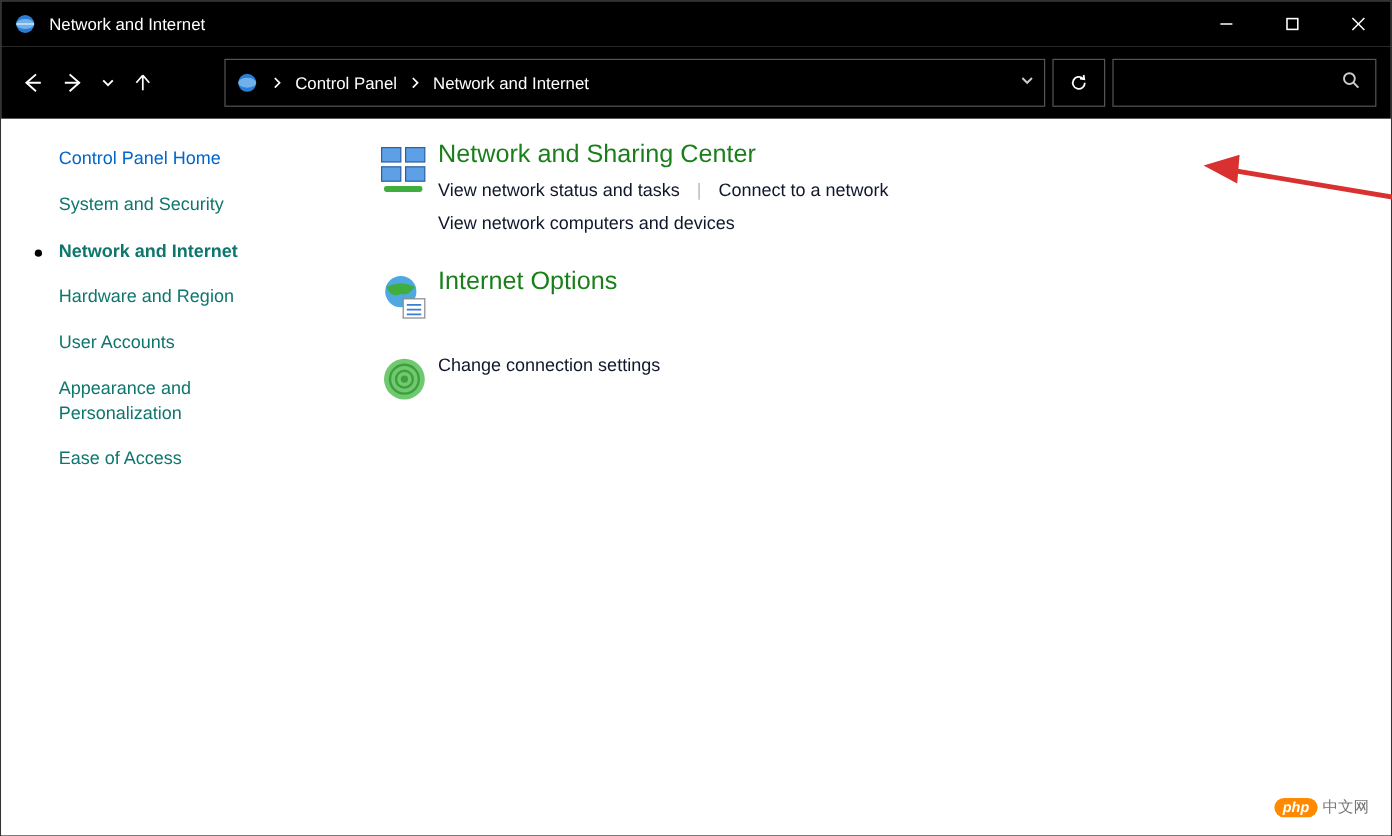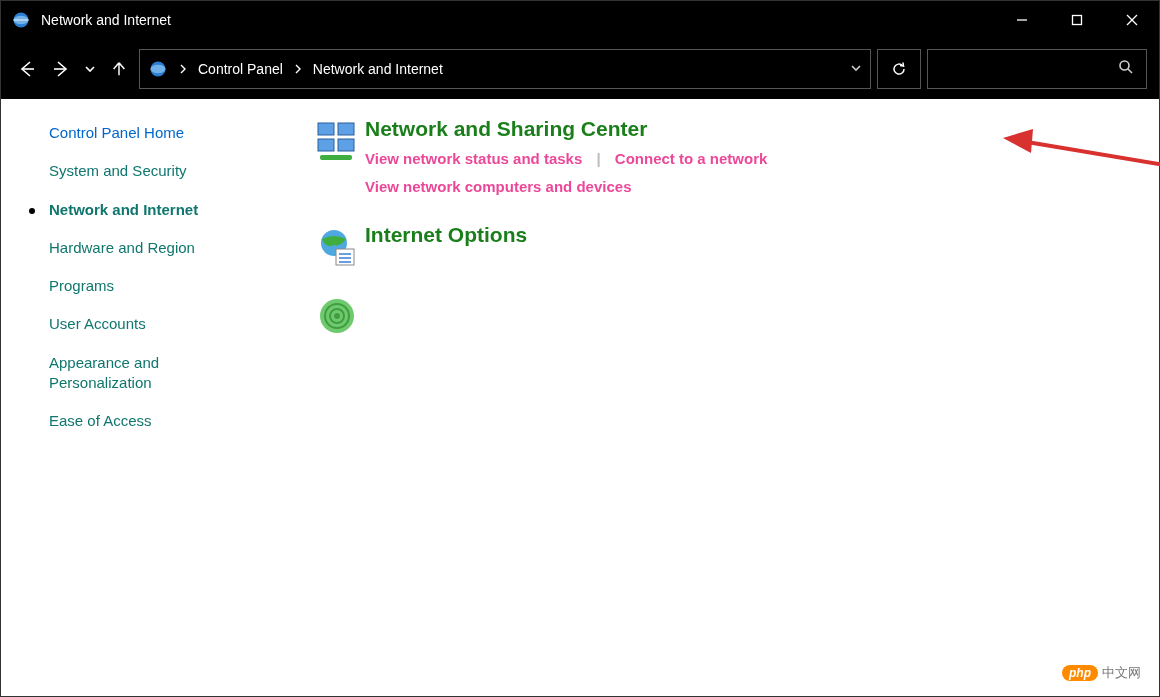--- a/index.html
+++ b/index.html
@@ -9,21 +9,21 @@
   
   .titlebar { height: 38px; background: #000; display: flex; align-items: center; padding-left: 10px; color: #fff; }
   .titlebar .title-icon { width: 20px; height: 20px; margin-right: 10px; }
   .titlebar .title-text { font-size: 14px; flex: 0 0 auto; }
   .titlebar .spacer { flex: 1 1 auto; }
   .titlebar .winbtn { width: 55px; height: 38px; display: flex; align-items: center; justify-content: center; color: #fff; }
 
   
   .navbar { height: 60px; background: #000; display: flex; align-items: center; padding: 0 12px; gap: 6px; }
   .navbar .nav-btn { width: 28px; height: 40px; display: flex; align-items: center; justify-content: center; color: #fff; }
-  .addr { flex: 1 1 auto; height: 40px; background: #000; border: 1px solid #555; display: flex; align-items: center; padding: 0 8px; gap: 10px; color: #fff; }
+  .addr { flex: 1 1 auto; height: 40px; background: #000; border: 1px solid #555; display: flex; align-items: center; padding: 0 8px; gap: 10px; color: #fff; margin-left: 48px; }
   .addr .addr-icon { width: 20px; height: 20px; flex: 0 0 auto; }
   .addr .crumb { font-size: 14px; color: #fff; }
   .addr .chev { width: 10px; display:flex; align-items:center; justify-content:center; }
   .addr .addr-spacer { flex: 1 1 auto; }
   .refresh { width: 44px; height: 40px; border: 1px solid #555; display: flex; align-items: center; justify-content: center; color:#fff; }
   .search { width: 220px; height: 40px; border: 1px solid #555; display: flex; align-items: center; justify-content: flex-end; padding: 0 12px; color:#aaa; }
 
   
   .body { flex: 1 1 auto; background: #fff; display: flex; position: relative; }
 
@@ -31,24 +31,24 @@
   .sidebar { width: 300px; padding: 24px 20px 20px 48px; }
   .sidebar .side-link { font-size: 15px; color: #0f766e; margin-bottom: 18px; line-height: 1.35; cursor: pointer; position: relative; }
   .sidebar .side-link.home { color: #0066cc; }
   .sidebar .side-link.active { font-weight: 700; }
   .sidebar .side-link.active::before { content: ""; position: absolute; left: -20px; top: 8px; width: 6px; height: 6px; background: #000; border-radius: 50%; }
 
   
   .main { flex: 1 1 auto; padding: 18px 30px 20px 8px; position: relative; }
   .section { display: flex; margin-bottom: 22px; }
   .sec-icon { width: 56px; flex: 0 0 56px; display:flex; justify-content:center; padding-top:4px; }
-  .sec-body { flex: 1 1 auto; font-weight: bold; }
+  .sec-body { flex: 1 1 auto; }
   .sec-title { font-size: 21px; color: #1a7f1a; margin-bottom: 4px; cursor:pointer; }
   .sec-links { font-size: 15px; color: #0066cc; line-height: 1.85; }
-  .sec-links .lk { color: #ec4899; cursor: pointer; }
+  .sec-links .lk { color: #0f172a; cursor: pointer; }
   .sec-links .sep { color: #bbb; margin: 0 10px; }
 
   
   .arrow-overlay { position:absolute; left: 700px; top: 12px; pointer-events:none; }
 
   
   .watermark { position:absolute; right: 18px; bottom: 14px; display:flex; align-items:center; gap:4px; font-size:13px; color:#777; }
   .watermark .badge { background:#ff8a00; color:#fff; font-weight:700; font-style:italic; padding:1px 7px; border-radius:10px; font-size:12px;margin-left:48px;}
 </style>
 </head>
@@ -150,21 +150,20 @@
     </div>
   </div>
 
   <div class="body">
 
     <div class="sidebar">
       <div class="side-link home">Control Panel Home</div>
       <div class="side-link">System and Security</div>
       <div class="side-link active">Network and Internet</div>
       <div class="side-link">Hardware and Region</div>
-      <div class="side-link">Programs</div>
       <div class="side-link">User Accounts</div>
       <div class="side-link" style="max-width:180px">Appearance and Personalization</div>
       <div class="side-link">Ease of Access</div>
     </div>
 
     <div class="main">
 
       <div class="section">
         <div class="sec-icon">
           <svg width="42" height="42" viewBox="0 0 42 42">
@@ -206,20 +205,23 @@
       <div class="section">
         <div class="sec-icon">
           <svg width="42" height="42" viewBox="0 0 42 42">
             <circle cx="21" cy="21" r="17" fill="#6fc96f"></circle>
             <circle cx="21" cy="21" r="12" fill="none" stroke="#3f9f3f" stroke-width="2"></circle>
             <circle cx="21" cy="21" r="7" fill="none" stroke="#3f9f3f" stroke-width="2"></circle>
             <circle cx="21" cy="21" r="3" fill="#3f9f3f"></circle>
           </svg>
         </div>
         <div class="sec-body">
+          <div class="sec-links">
+            <span class="lk">Change connection settings</span>
+          </div>
         </div>
       </div>
 
       <div class="arrow-overlay">
         <svg width="270" height="80" viewBox="0 0 270 80">
           <line x1="260" y1="70" x2="20" y2="30" stroke="#d93030" stroke-width="4"></line>
           <polygon points="2,27 32,18 30,42" fill="#d93030"></polygon>
         </svg>
       </div>
 

